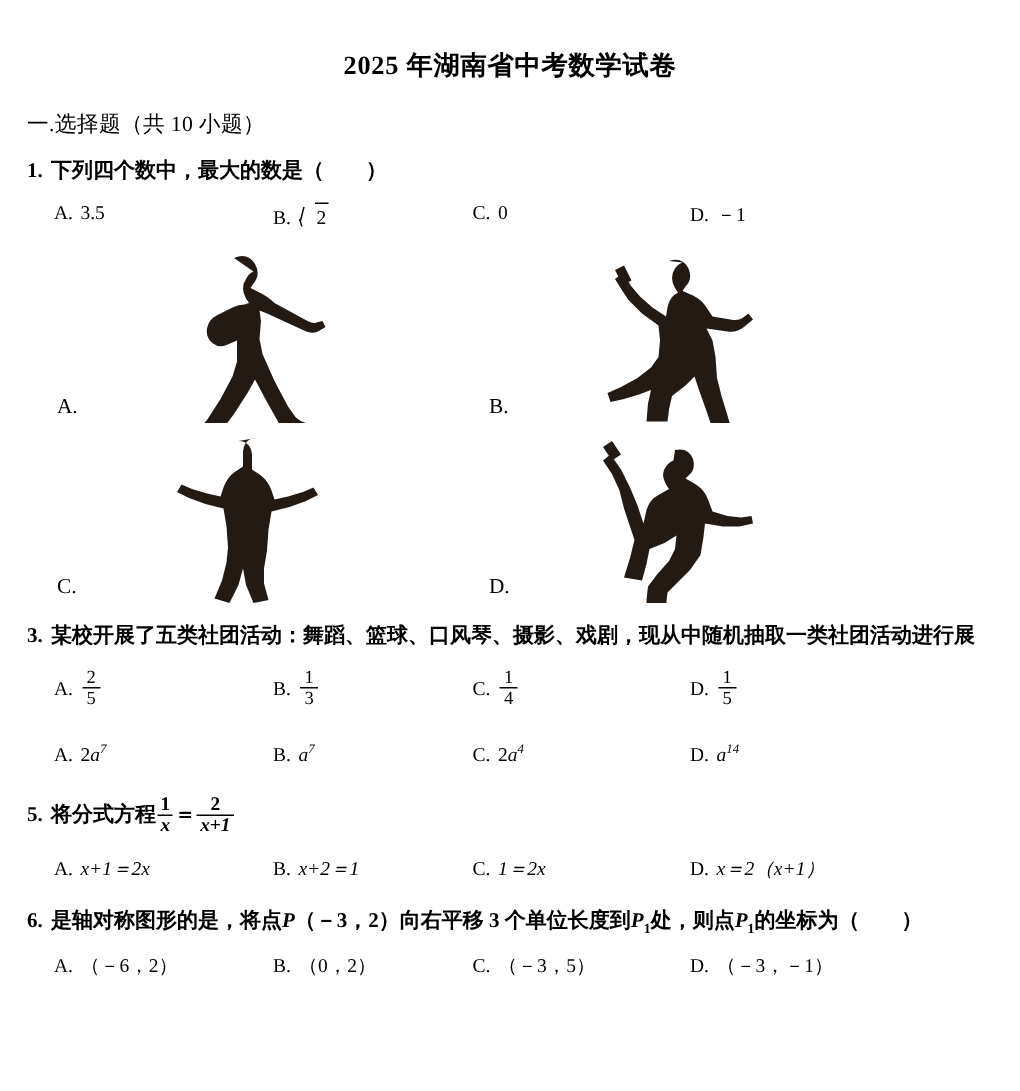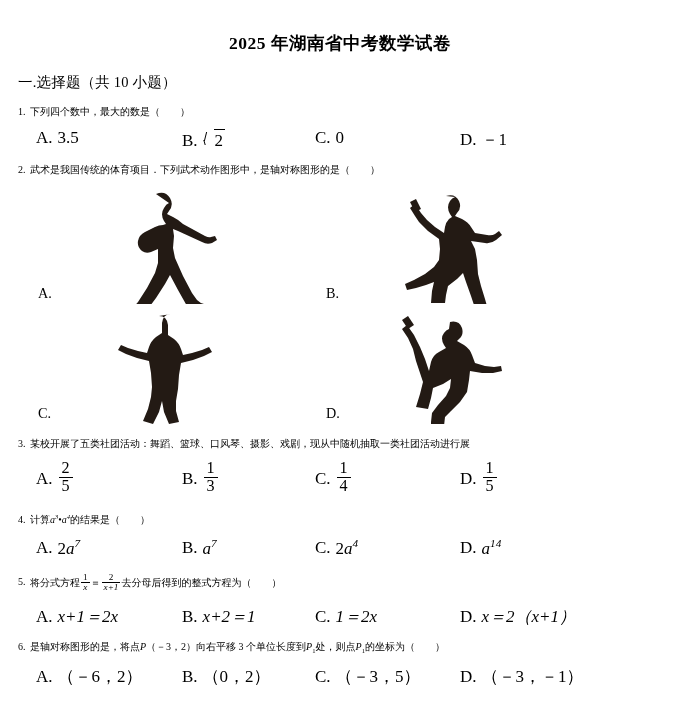--- a/index.html
+++ b/index.html
@@ -31,34 +31,35 @@
     line-height: 1.4;
   }
   .section-head {
     font-weight: normal;
     font-size: 14.5px;
     margin: 17px 0 0 4px;
     letter-spacing: 0.2px;
   }
   .q {
     margin: 12px 0 0 4px;
-    font-size: 10px;
+    font-size: 14px;
     line-height: 1.55;
+    font-weight: bold;
   }
   .q-num { margin-right: 2px; }
   .cont {
     margin: 6px 0 0 22px;
     font-size: 14.2px;
     line-height: 1.55;
   }
   .opts {
     margin: 9px 0 0 0;
     position: relative;
     height: 22px;
-    font-size: 17px;
+    font-size: 13px;
   }
   .opts.tall { height: 40px; }
   .opt {
     position: absolute;
     top: 0;
     white-space: nowrap;
   }
   .opt.a { left: 22px; }
   .opt.b { left: 168px; }
   .opt.c { left: 301px; }
@@ -192,24 +193,20 @@
       <span class="lbl">B.</span><span class="sqrt"><span class="rad">2</span></span>
     </span>
     <span class="opt c">
       <span class="lbl">C.</span><span>0</span>
     </span>
     <span class="opt d">
       <span class="lbl">D.</span><span>－1</span>
     </span>
   </div>
 
-  <div class="q">
-    <span class="q-num">2.</span>
-    <span>武术是我国传统的体育项目．下列武术动作图形中，是轴对称图形的是（　　）</span>
-  </div>
 
   <div class="fig-row" style="margin-top:8px;">
     <div class="fig-cell left">
       <span class="fig-label">A.</span>
       <div class="fig-art">
         <svg viewBox="0 0 150 116" xmlns="http://www.w3.org/2000/svg">
           <g fill="#231a14">
             <path d="M72 6 q9 -4 14 4 q4 7 -1 13 l-2 3 l6 3 q6 3 10 7 l22 12 q4 2 6 1 l4 -1 l2 4 l-5 3 q-5 2 -10 -1 l-24 -11 l-5 -2 l1 7 l-1 12 l2 10 l8 18 l9 17 l5 7 q3 3 7 4 l5 2 l-1 5 l-13 0 q-5 0 -8 -5 l-9 -16 l-8 -15 l-5 9 l-9 14 l-9 12 q-3 4 -8 4 l-14 1 l-1 -5 l7 -3 q4 -1 7 -5 l9 -14 l8 -15 l3 -10 l0 -14 l-7 3 q-5 2 -9 -1 q-5 -4 -4 -10 q1 -6 7 -9 l10 -5 q4 -2 8 -2 l3 -1 l-2 -3 q-4 -7 0 -13 q2 -4 5 -5 z"></path>
           </g>
         </svg>
@@ -264,42 +261,38 @@
       <span class="lbl">B.</span><span class="frac"><span class="num">1</span><span class="den">3</span></span>
     </span>
     <span class="opt c">
       <span class="lbl">C.</span><span class="frac"><span class="num">1</span><span class="den">4</span></span>
     </span>
     <span class="opt d">
       <span class="lbl">D.</span><span class="frac"><span class="num">1</span><span class="den">5</span></span>
     </span>
   </div>
 
-  <div class="q">
-    <span class="q-num">4.</span>
-    <span>计算</span><span><i>a</i><sup>3</sup><span>•</span><i>a</i><sup>4</sup></span><span>的结果是（　　）</span>
-  </div>
   <div class="opts">
     <span class="opt a">
       <span class="lbl">A.</span><span>2</span><i>a</i><sup>7</sup>
     </span>
     <span class="opt b">
       <span class="lbl">B.</span><i>a</i><sup>7</sup>
     </span>
     <span class="opt c">
       <span class="lbl">C.</span><span>2</span><i>a</i><sup>4</sup>
     </span>
     <span class="opt d">
       <span class="lbl">D.</span><i>a</i><sup>14</sup>
     </span>
   </div>
 
   <div class="q" style="margin-top:14px;">
     <span class="q-num">5.</span>
-    <span>将分式方程</span><span class="frac-in"><span class="num">1</span><span class="den it">x</span></span><span>＝</span><span class="frac-in"><span class="num">2</span><span class="den it">x+1</span></span><span>去分母后得到的整式方程为（　　）</span>
+    <span>将分式方程</span><span class="frac-in"><span class="num">1</span><span class="den it">x</span></span><span>＝</span><span class="frac-in"><span class="num">2</span><span class="den it">x+1</span></span>
   </div>
   <div class="opts" style="margin-top:13px;">
     <span class="opt a">
       <span class="lbl">A.</span><span class="it">x+1＝2x</span>
     </span>
     <span class="opt b">
       <span class="lbl">B.</span><span class="it">x+2＝1</span>
     </span>
     <span class="opt c">
       <span class="lbl">C.</span><span class="it">1＝2x</span>

